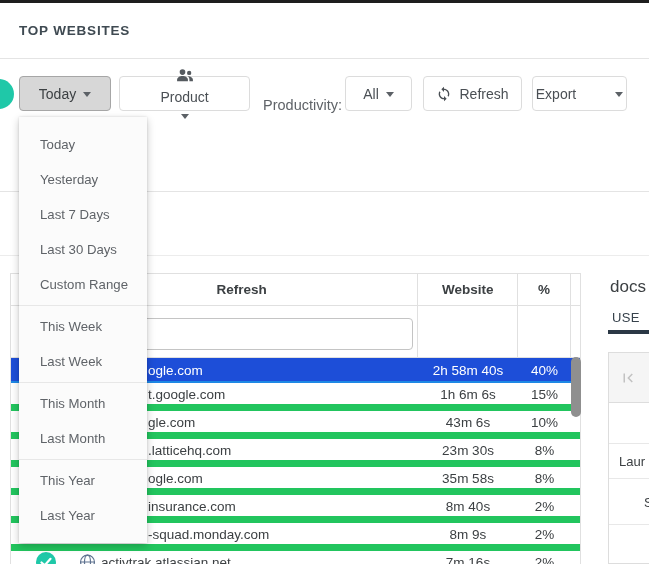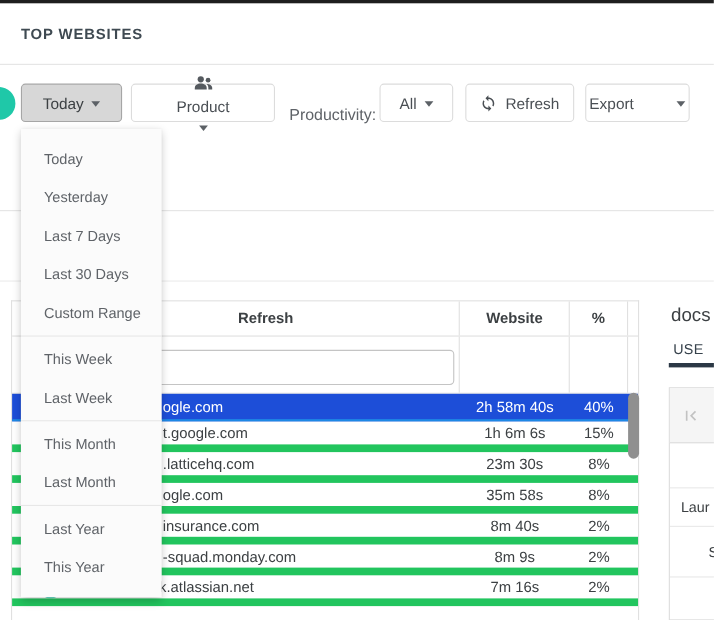--- a/index.html
+++ b/index.html
@@ -160,20 +160,25 @@
         <span class="cell-site">ogle.com</span>
         <span class="cell-dur">2h 58m 40s</span>
         <span class="cell-pct">40%</span>
       </div>
       <div class="t-row">
         <span class="cell-site">t.google.com</span>
         <span class="cell-dur">1h 6m 6s</span>
         <span class="cell-pct">15%</span>
       </div>
       <div class="t-row">
+        <span class="cell-site">gle.com</span>
+        <span class="cell-dur">43m 6s</span>
+        <span class="cell-pct">10%</span>
+      </div>
+      <div class="t-row">
         <span class="cell-site">.latticehq.com</span>
         <span class="cell-dur">23m 30s</span>
         <span class="cell-pct">8%</span>
       </div>
       <div class="t-row">
         <span class="cell-site">ogle.com</span>
         <span class="cell-dur">35m 58s</span>
         <span class="cell-pct">8%</span>
       </div>
       <div class="t-row">
@@ -246,16 +251,16 @@
     </div>
     <div class="dd-group">
       <div class="dd-item">This Week</div>
       <div class="dd-item">Last Week</div>
     </div>
     <div class="dd-group">
       <div class="dd-item">This Month</div>
       <div class="dd-item">Last Month</div>
     </div>
     <div class="dd-group">
+      <div class="dd-item">This Year</div>
       <div class="dd-item">Last Year</div>
-      <div class="dd-item">This Year</div>
     </div>
   </div>
 
 </body></html>

